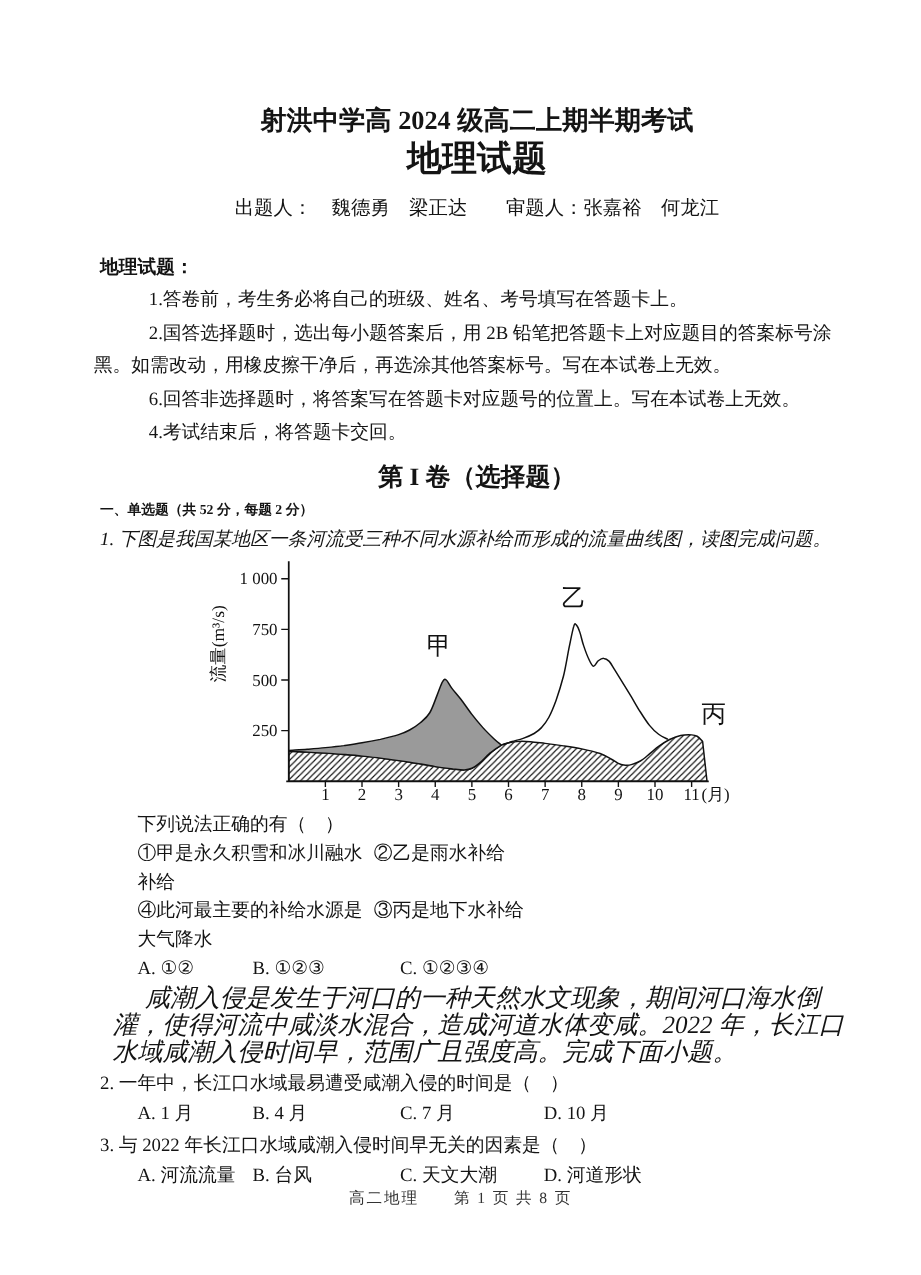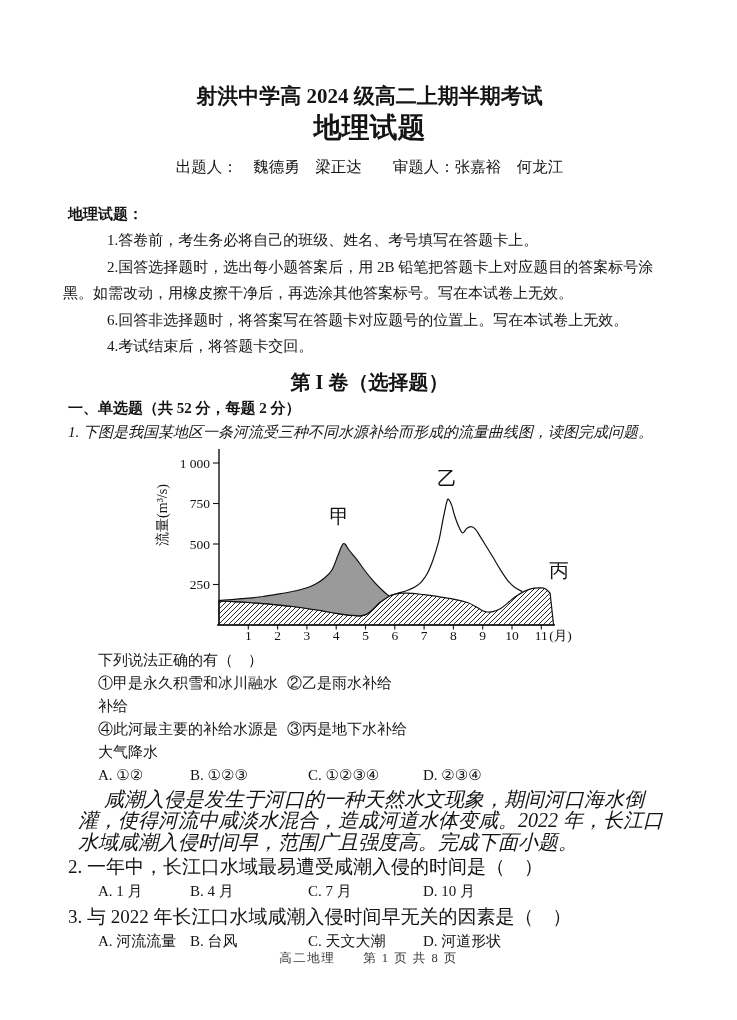--- a/index.html
+++ b/index.html
@@ -1,37 +1,37 @@
 <!DOCTYPE html>
 <html><head>
 <meta charset="utf-8">
 <style>
   html,body{margin:0;padding:0;}
   body{
     width:737px;height:1020px;background:#ffffff;position:relative;
     font-family:"Liberation Serif","DejaVu Serif",serif;color:#141414;
     overflow:hidden;
   }
-  .content{position:absolute;left:68px;top:0;width:603px;}
+  .content{position:absolute;left:80px;top:0;width:603px;}
   .title1{margin-top:82px;text-align:center;font-size:21px;font-weight:bold;line-height:28px;}
   .title2{margin-top:4px;text-align:center;font-size:28px;font-weight:bold;line-height:28px;}
   .authors{margin-top:13px;text-align:center;font-size:15.5px;line-height:24px;}
   .exam-info{margin-top:4px;text-align:center;font-size:15.5px;line-height:24px;}
   .notice-head{margin-top:22px;font-size:15px;font-weight:bold;line-height:26px;}
   .notice-item{font-size:15px;line-height:26.5px;margin-left:-5px;text-indent:44px;}
   .section-title{margin-top:8px;text-align:center;font-size:20px;font-weight:bold;line-height:28px;}
-  .section-sub{font-size:15px;font-weight:bold;line-height:24px;}
+  .section-sub{font-size:11px;font-weight:bold;line-height:24px;}
   .q1-stem{font-size:15px;line-height:25px;font-style:italic;}
   .chart{margin-left:87px;margin-top:-2px;width:455px;height:206px;}
   .q1-block{font-size:15px;line-height:23px;}
   .q1-prompt{margin-left:30px;}
   .stmt-row{display:grid;grid-template-columns:189px auto;margin-left:30px;}
   .opt-row{display:grid;grid-template-columns:92px 118px 115px auto;margin-left:30px;font-size:15px;line-height:23px;}
   .passage{margin-top:2px;font-size:20px;line-height:21.5px;font-style:italic;margin-left:10px;text-indent:26px;}
-  .qstem{font-size:19px;line-height:24px;margin-top:2px;}
+  .qstem{font-size:15px;line-height:24px;margin-top:2px;}
   .opt-row.wide{line-height:24px;}
   .footer{position:absolute;top:950px;left:0;width:737px;text-align:center;font-size:12.5px;letter-spacing:1.5px;color:#333;}
   svg text{font-family:"Liberation Serif","DejaVu Serif",serif;fill:#111;}
 </style>
 </head>
 <body>
 
 <div class="content">
 
   <div class="title1">射洪中学高 2024 级高二上期半期考试</div>
@@ -108,21 +108,20 @@
       <span>②乙是雨水补给</span>
     </div>
     <div class="stmt-row">
       <span>④此河最主要的补给水源是大气降水</span>
       <span>③丙是地下水补给</span>
     </div>
     <div class="opt-row">
       <span>A. ①②</span>
       <span>B. ①②③</span>
       <span>C. ①②③④</span>
-      <span>D. ②③④</span>
     </div>
   </div>
 
   <div class="passage">咸潮入侵是发生于河口的一种天然水文现象，期间河口海水倒灌，使得河流中咸淡水混合，造成河道水体变咸。2022 年，长江口水域咸潮入侵时间早，范围广且强度高。完成下面小题。</div>
 
   <div class="qstem">2. 一年中，长江口水域最易遭受咸潮入侵的时间是（　）</div>
   <div class="opt-row wide">
     <span>A. 1 月</span>
     <span>B. 4 月</span>
     <span>C. 7 月</span>

